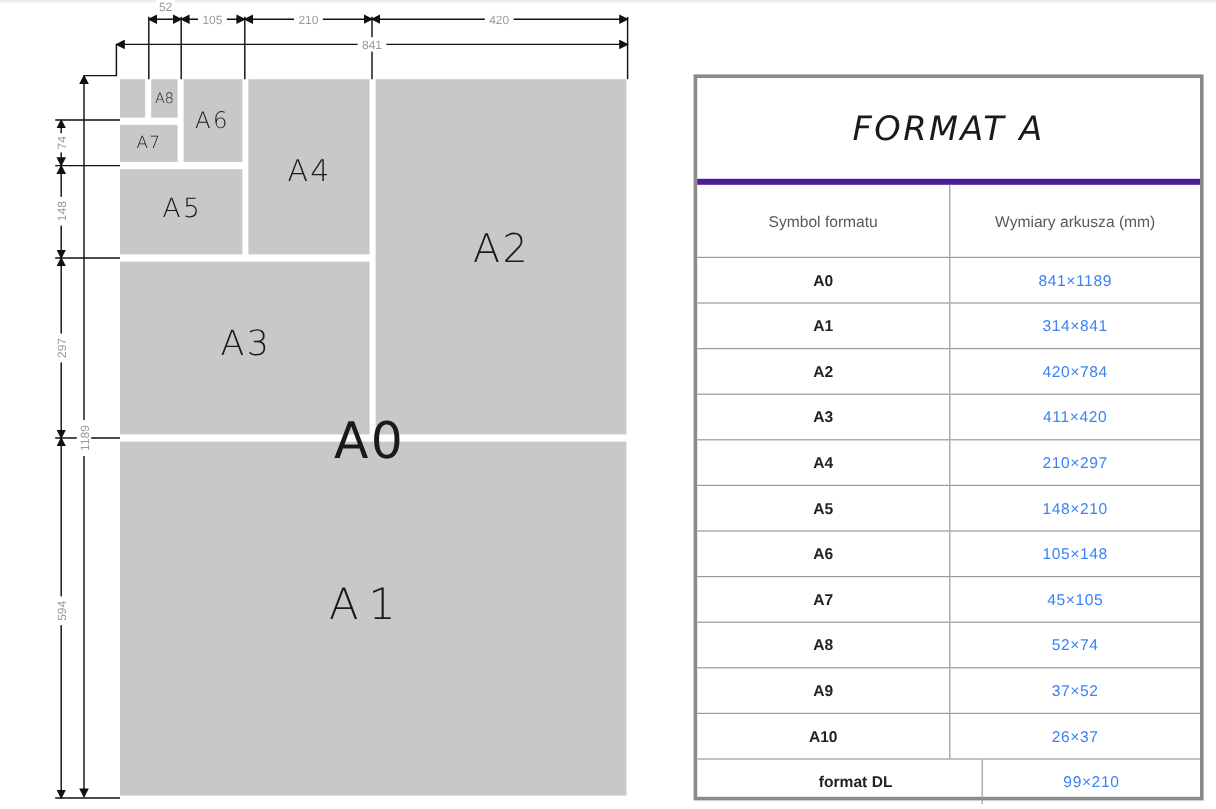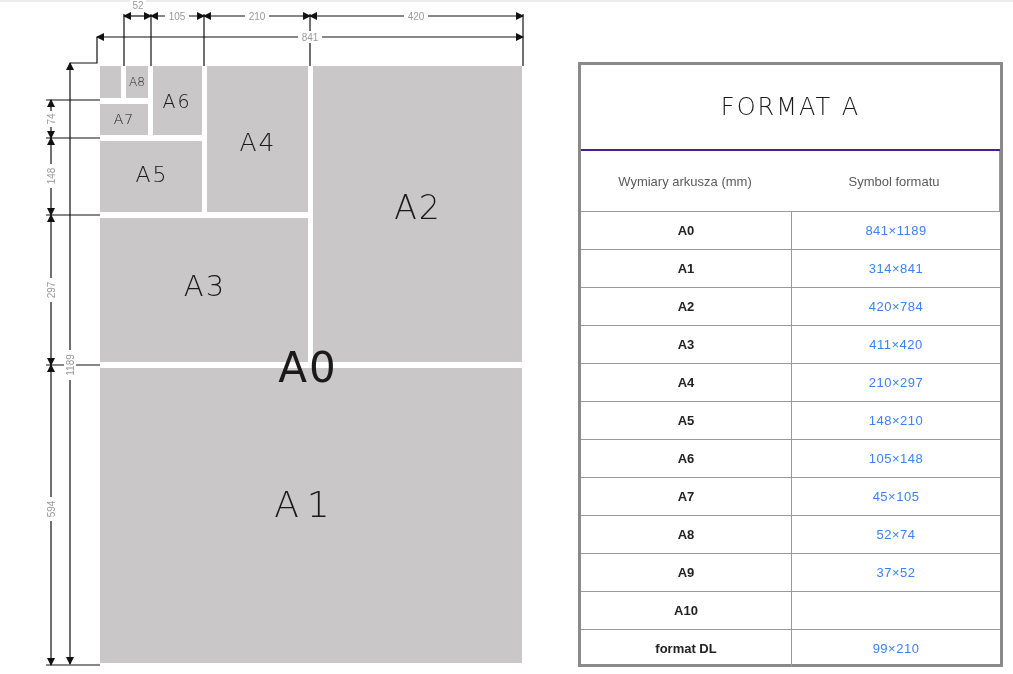--- a/index.html
+++ b/index.html
@@ -6,25 +6,25 @@
     body { width: 1013px; height: 674px; position: relative; overflow: hidden;
            font-family: "Liberation Sans", sans-serif; }
     .topline { position: absolute; left: 0; top: 0; width: 1013px; height: 2px; background: #ececec; }
     .sheet { position: absolute; background: #c9c7c8; }
     .sheet-label { position: absolute; color: #1a1a1a; font-family: "DejaVu Sans", sans-serif;
                    font-weight: 300; letter-spacing: 2px; transform: translate(-50%, -50%); white-space: nowrap; }
     .dims { position: absolute; left: 0; top: 0; }
     .dim-text { font-family: "Liberation Sans", sans-serif; font-size: 10px; fill: #9a9a9a; }
     .table-wrap { position: absolute; left: 578px; top: 62px; width: 419px; height: 599px;
                   border: 3px solid #8a8a8a; background: #fff; }
-    .t-title { height: 84px; border-bottom: 2px solid #4c1d95; display: flex; align-items: center;
-               justify-content: center; font-family: "DejaVu Sans", sans-serif; font-size: 24px;
-               letter-spacing: 2px; color: #1a1a1a; font-weight: 300; }
+    .t-title { height: 84px; border-bottom: 5px solid #4c1d95; display: flex; align-items: center;
+               justify-content: center; font-family: "DejaVu Sans", sans-serif; font-size: 28px;
+               letter-spacing: 2px; color: #1a1a1a; font-weight: 300; font-style: italic; }
     .t-row { display: flex; border-bottom: 1px solid #9a9a9a; height: 37px; }
-    .t-row:last-child { border-bottom: none; }
+    .t-row:last-child { border-bottom: none; margin-left: 27px; }
     .t-row.head { height: 60px; }
     .t-cell { display: flex; align-items: center; justify-content: center; font-size: 13px; }
     .t-cell.c1 { width: 210px; border-right: 1px solid #9a9a9a; }
     .t-cell.c2 { flex: 1; }
     .t-row.head .t-cell { color: #5a5a5a; font-size: 13px; }
     .t-row.data .c1 { font-weight: bold; color: #222; }
     .t-row.data .c2 { color: #3b82f6; letter-spacing: 0.5px; }
   </style>
 </head>
 <body>
@@ -110,22 +110,22 @@
       <text class="dim-text" transform="translate(55,509) rotate(-90)" text-anchor="middle">594</text>
       <rect x="64" y="350" width="12" height="30" fill="#fff"></rect>
       <text class="dim-text" transform="translate(74,365) rotate(-90)" text-anchor="middle">1189</text>
     </g>
   </svg>
 </div>
 
 <div class="table-wrap">
   <div class="t-title">FORMAT A</div>
   <div class="t-row head">
+    <div class="t-cell c1">Symbol formatu</div>
     <div class="t-cell c2">Wymiary arkusza (mm)</div>
-    <div class="t-cell c1">Symbol formatu</div>
   </div>
   <div class="t-row data">
       <div class="t-cell c1">A0</div>
       <div class="t-cell c2">841×1189</div>
     </div>
   <div class="t-row data">
       <div class="t-cell c1">A1</div>
       <div class="t-cell c2">314×841</div>
     </div>
   <div class="t-row data">
@@ -155,18 +155,19 @@
   <div class="t-row data">
       <div class="t-cell c1">A8</div>
       <div class="t-cell c2">52×74</div>
     </div>
   <div class="t-row data">
       <div class="t-cell c1">A9</div>
       <div class="t-cell c2">37×52</div>
     </div>
   <div class="t-row data">
       <div class="t-cell c1">A10</div>
+      <div class="t-cell c2">26×37</div>
     </div>
   <div class="t-row data">
       <div class="t-cell c1">format DL</div>
       <div class="t-cell c2">99×210</div>
     </div>
 </div>
 
 </body></html>

